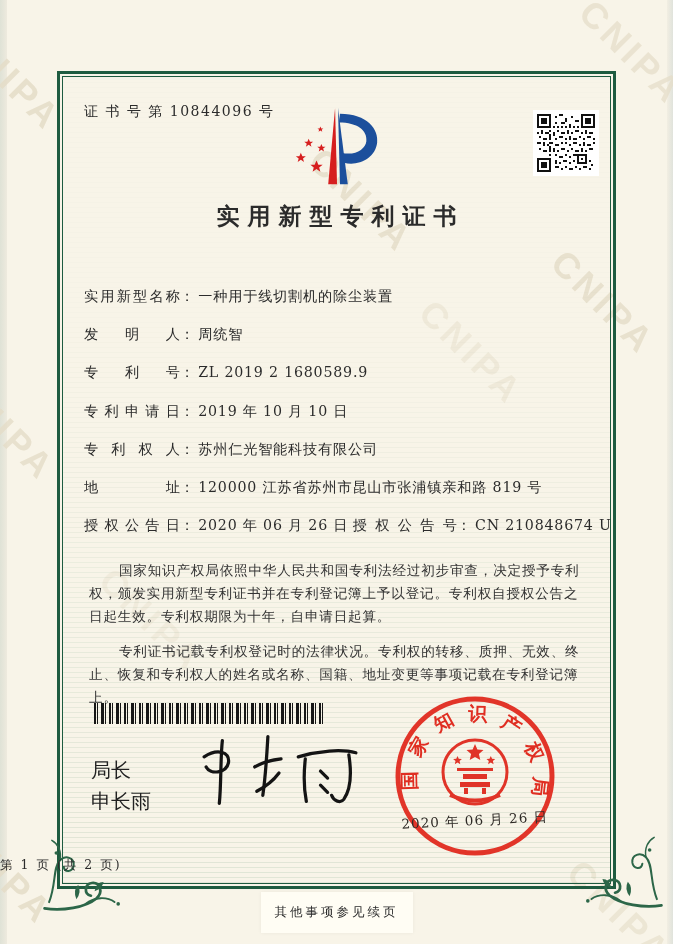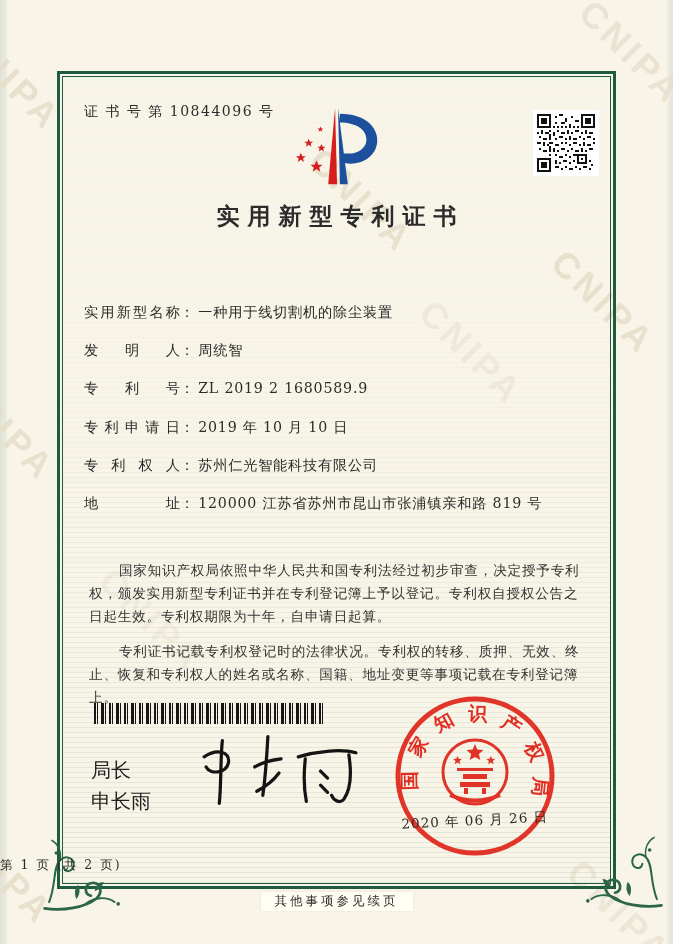--- a/index.html
+++ b/index.html
@@ -44,21 +44,21 @@
 
   
   .cert-no{position:absolute;left:84px;top:103px;font-size:14px;letter-spacing:1.5px;}
   .logo{position:absolute;left:288px;top:104px;width:100px;height:88px;}
   .qr{position:absolute;left:533px;top:110px;background:#ffffff;padding:4px;line-height:0;}
   .qr svg{width:58px;height:58px;display:block;}
   .title{position:absolute;left:0;top:201px;width:673px;text-align:center;
     font-size:23px;font-weight:bold;letter-spacing:8px;text-indent:8px;}
 
   
-  .row{position:absolute;left:84px;width:520px;height:22px;font-size:14.2px;white-space:nowrap;margin-top:16px;}
+  .row{position:absolute;left:84px;width:520px;height:22px;font-size:14.2px;white-space:nowrap;}
   .row .lbl{display:inline-block;width:96px;text-align:justify;text-align-last:justify;vertical-align:bottom;}
   .row .lbl2{display:inline-block;width:104px;text-align:justify;text-align-last:justify;vertical-align:bottom;}
   .row .colon{display:inline-block;margin-right:4px;}
   .row .val{letter-spacing:.8px;}
   .pair-left{display:inline-block;min-width:258px;}
 
   
   .paras{position:absolute;left:77px;top:547px;width:523px;font-size:13.6px;
     line-height:23px;letter-spacing:.8px;color:#333;}
   .paras p{margin:12px;text-indent:2.2em;}
@@ -72,21 +72,21 @@
       #161616 11px 12px,transparent 12px 15px);}
 
   
   .issuer{position:absolute;left:91px;top:755px;font-family:"Liberation Sans",sans-serif;
     font-size:20px;line-height:31px;color:#222;}
   .signature{position:absolute;left:192px;top:728px;width:172px;height:82px;}
   .seal{position:absolute;left:390px;top:692px;width:170px;height:170px;}
   .page-note{position:absolute;left:0;top:857px;width:540px;text-align:left;
     font-size:12.5px;letter-spacing:2px;}
   .cont-note{position:absolute;left:50%;top:892px;transform:translateX(-50%);
-    background:#fffdf4;padding:1px 14px;font-size:12.5px;letter-spacing:3px;
+    background:#fffdf4;padding:12px 14px;font-size:12.5px;letter-spacing:3px;
     box-shadow:0 0 4px rgba(0,0,0,.05);}
 </style>
 </head>
 <body>
 
 <div class="page">
 
   <div class="edge-left"></div>
   <div class="edge-right"></div>
 
@@ -194,20 +194,26 @@
   </div>
   <div class="row" style="top:402px">
     <span class="lbl">专利申请日</span><span class="colon">：</span><span class="val">2019 年 10 月 10 日</span>
   </div>
   <div class="row" style="top:440px">
     <span class="lbl">专利权人</span><span class="colon">：</span><span class="val">苏州仁光智能科技有限公司</span>
   </div>
   <div class="row" style="top:478px">
     <span class="lbl">地址</span><span class="colon">：</span><span class="val">120000 江苏省苏州市昆山市张浦镇亲和路 819 号</span>
   </div>
+  <div class="row" style="top:516px">
+    <span class="pair-left">
+      <span class="lbl">授权公告日</span><span class="colon">：</span><span class="val">2020 年 06 月 26 日</span>
+    </span>
+    <span class="lbl2">授权公告号</span><span class="colon">：</span><span class="val">CN 210848674 U</span>
+  </div>
 
   <div class="paras">
     <p>国家知识产权局依照中华人民共和国专利法经过初步审查，决定授予专利权，颁发实用新型专利证书并在专利登记簿上予以登记。专利权自授权公告之日起生效。专利权期限为十年，自申请日起算。</p>
     <p>专利证书记载专利权登记时的法律状况。专利权的转移、质押、无效、终止、恢复和专利权人的姓名或名称、国籍、地址变更等事项记载在专利登记簿上。</p>
   </div>
 
   <div class="barcode"></div>
 
   <div class="issuer">
     <div>局长</div>

